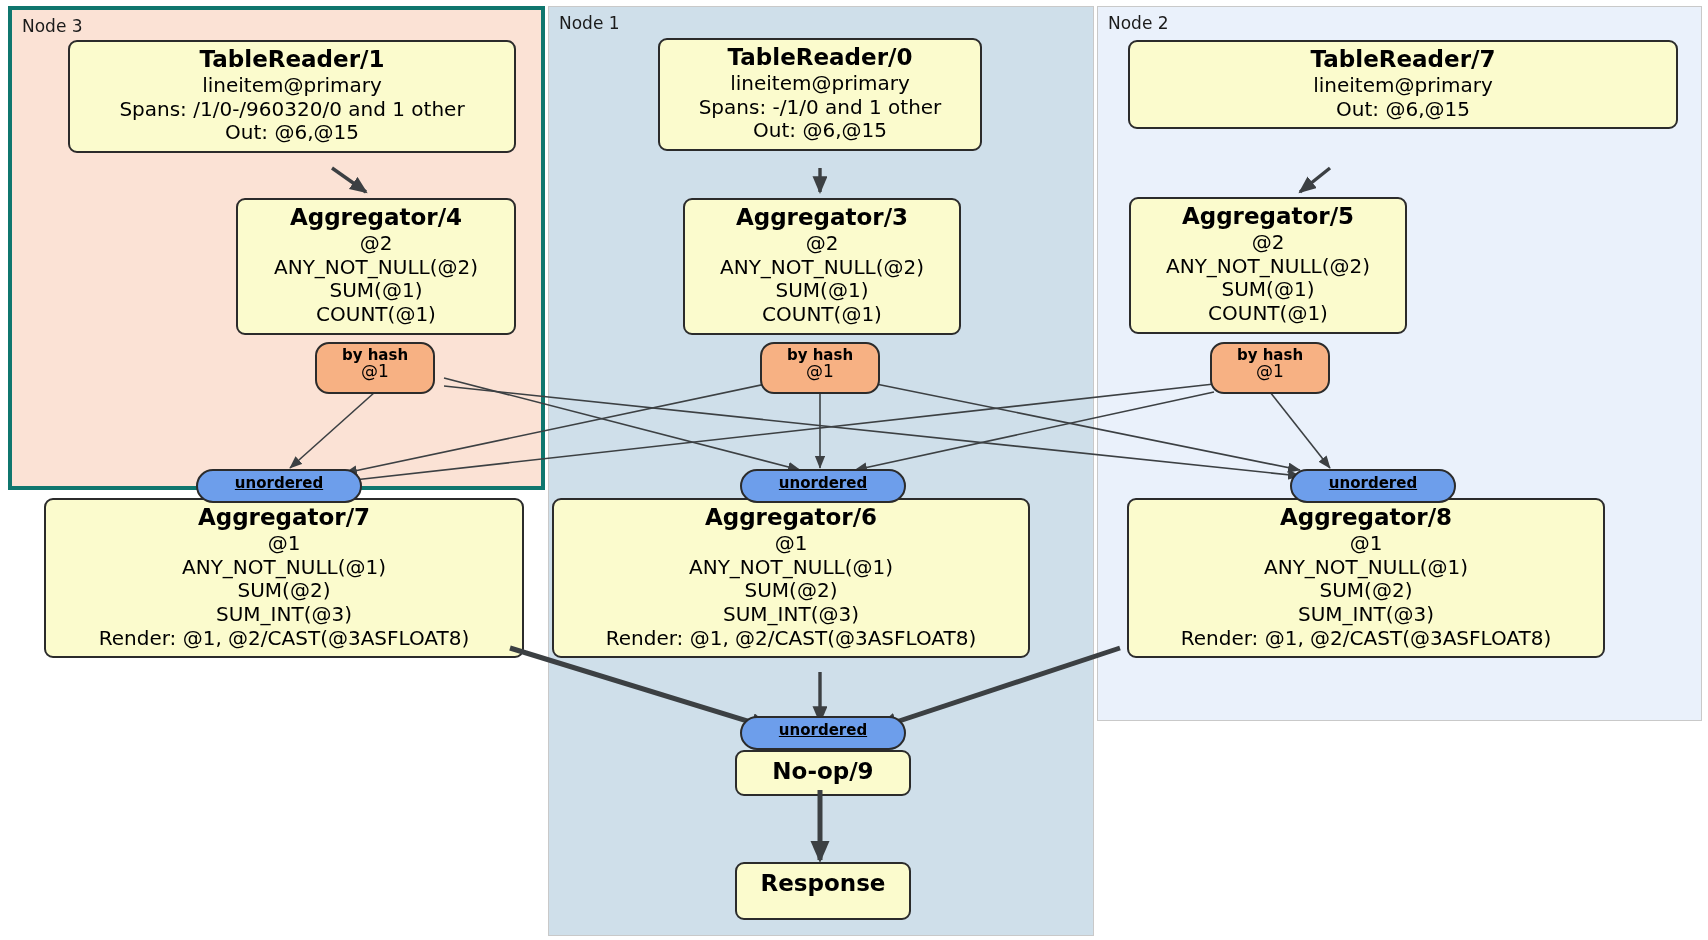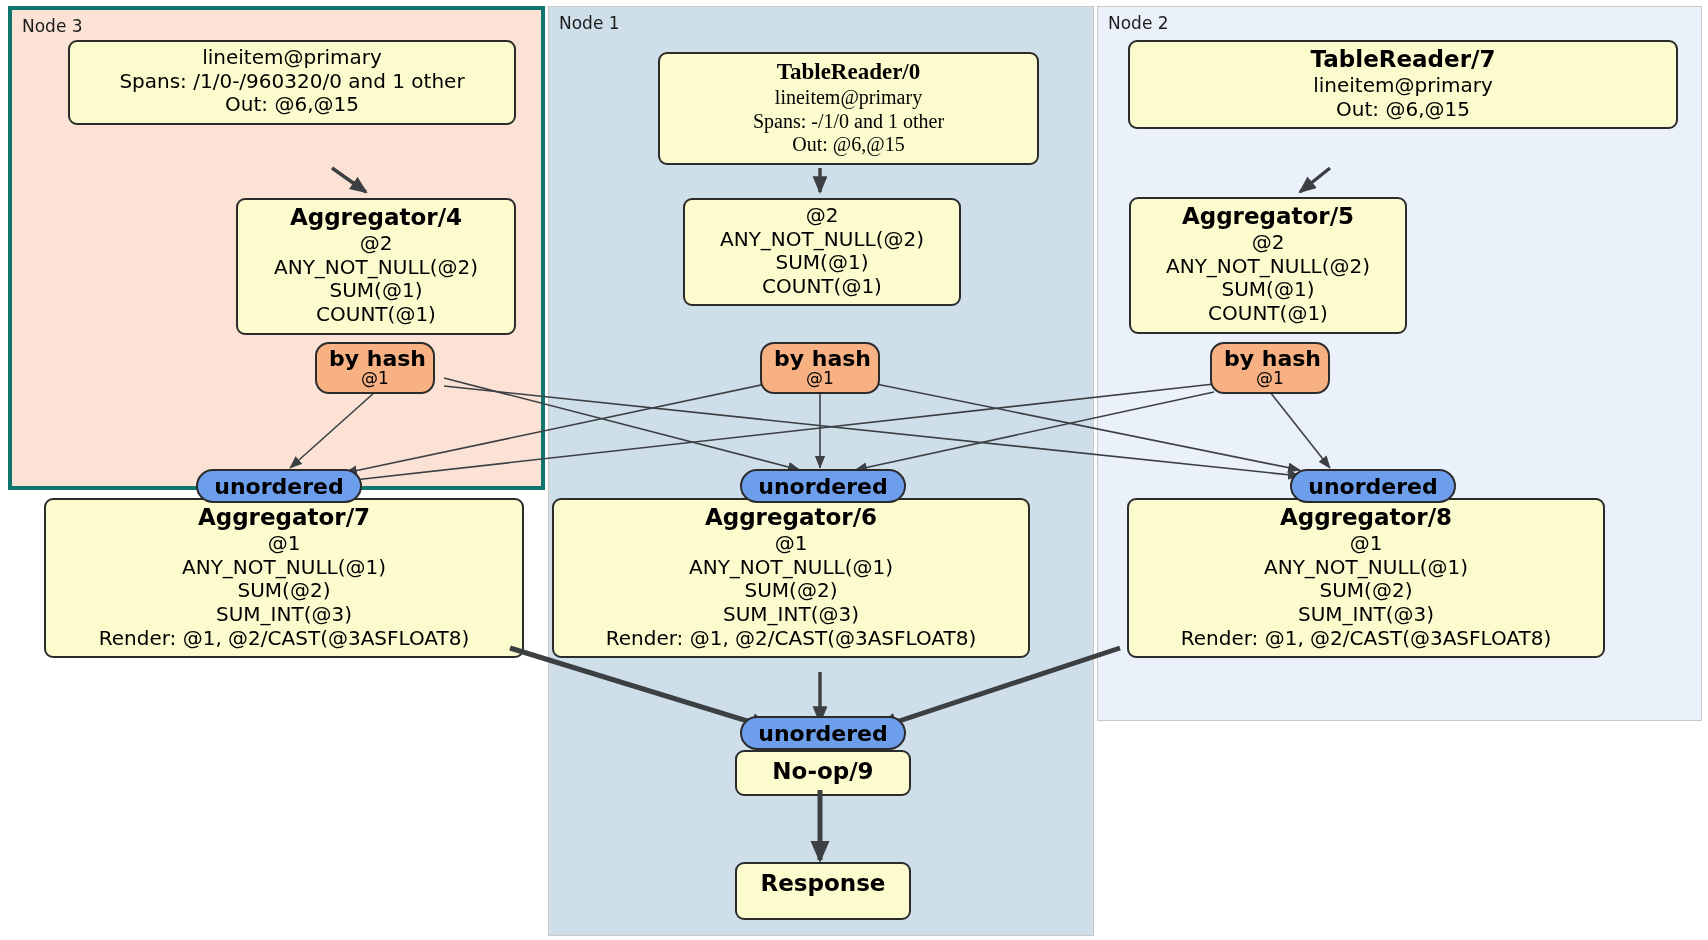--- a/index.html
+++ b/index.html
@@ -86,36 +86,37 @@
     text-align: center;
     line-height: 1.1;
     color: #000;
     white-space: nowrap;
     padding: 3px 12px 4px 12px;
     z-index: 6;
   }
   .badge .b-title {
     display: block;
     font-weight: bold;
-    font-size: 22px;
+    font-size: 15px;
   }
   .badge .b-sub {
     display: block;
     font-weight: normal;
     font-size: 17px;
     margin-top: -2px;
   }
   .badge.hash {
     background: #f7b183;
     border-radius: 14px;
   }
   .badge.unordered {
     background: #6d9eeb;
     border-radius: 999px;
     padding: 4px 14px 5px 14px;
+    text-decoration: underline;
   }
 
   
   #edges {
     position: absolute;
     left: 0; top: 0;
     width: 1708px; height: 940px;
     pointer-events: none;
     z-index: 4;
   }
@@ -168,26 +169,27 @@
     <path class="edge-thin" d="M1270,392 L1330,468" marker-end="url(#arrowThin)"></path>
 
     <path class="edge-thick" d="M510,648 L770,728" marker-end="url(#arrowThick)"></path>
     <path class="edge-med" d="M820,672 L820,722" marker-end="url(#arrowMed)"></path>
     <path class="edge-thick" d="M1120,648 L878,728" marker-end="url(#arrowThick)"></path>
 
     <path class="edge-thick" d="M820,790 L820,860" marker-end="url(#arrowThick)"></path>
   </svg>
 
   <div class="proc-box" id="tr1" style="left:68px; top:40px; width:448px;">
+    <span class="title">TableReader/1</span>
     <span class="line">lineitem@primary</span>
     <span class="line">Spans: /1/0-/960320/0 and 1 other</span>
     <span class="line">Out: @6,@15</span>
   </div>
 
-  <div class="proc-box" id="tr0" style="left:658px; top:52px; width:381px;font-family:Liberation Serif, serif;">
+  <div class="proc-box" id="tr0" style="left:658px; top:38px; width:324px;">
     <span class="title">TableReader/0</span>
     <span class="line">lineitem@primary</span>
     <span class="line">Spans: -/1/0 and 1 other</span>
     <span class="line">Out: @6,@15</span>
   </div>
 
   <div class="proc-box" id="tr2" style="left:1128px; top:40px; width:550px;">
     <span class="title">TableReader/7</span>
     <span class="line">lineitem@primary</span>
     <span class="line">Out: @6,@15</span>
@@ -195,20 +197,21 @@
 
   <div class="proc-box" id="agg4" style="left:236px; top:198px; width:280px;">
     <span class="title">Aggregator/4</span>
     <span class="line">@2</span>
     <span class="line">ANY_NOT_NULL(@2)</span>
     <span class="line">SUM(@1)</span>
     <span class="line">COUNT(@1)</span>
   </div>
 
   <div class="proc-box" id="agg3" style="left:683px; top:198px; width:278px;">
+    <span class="title">Aggregator/3</span>
     <span class="line">@2</span>
     <span class="line">ANY_NOT_NULL(@2)</span>
     <span class="line">SUM(@1)</span>
     <span class="line">COUNT(@1)</span>
   </div>
 
   <div class="proc-box" id="agg5" style="left:1129px; top:197px; width:278px;">
     <span class="title">Aggregator/5</span>
     <span class="line">@2</span>
     <span class="line">ANY_NOT_NULL(@2)</span>

